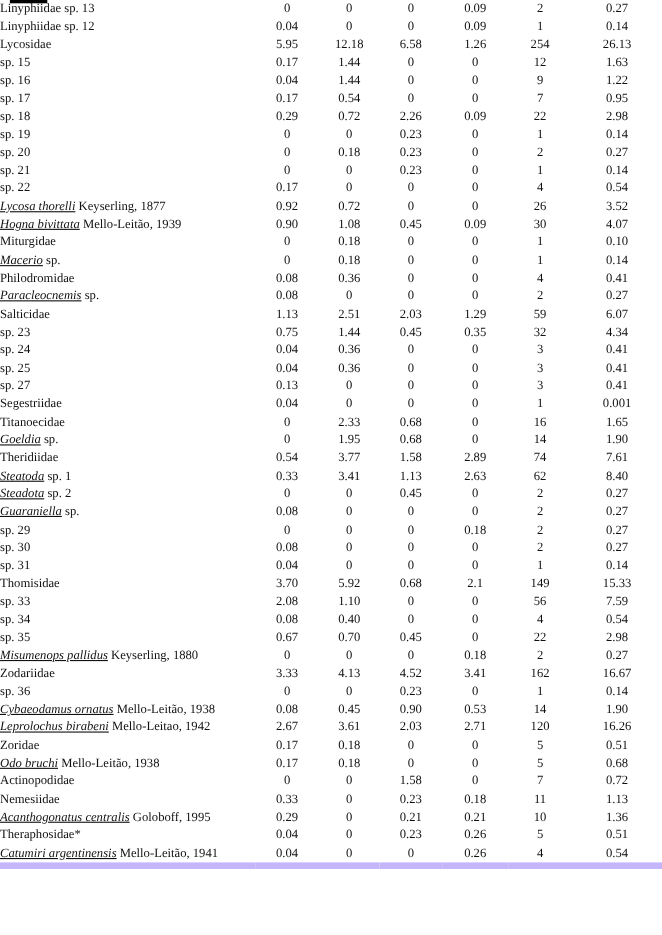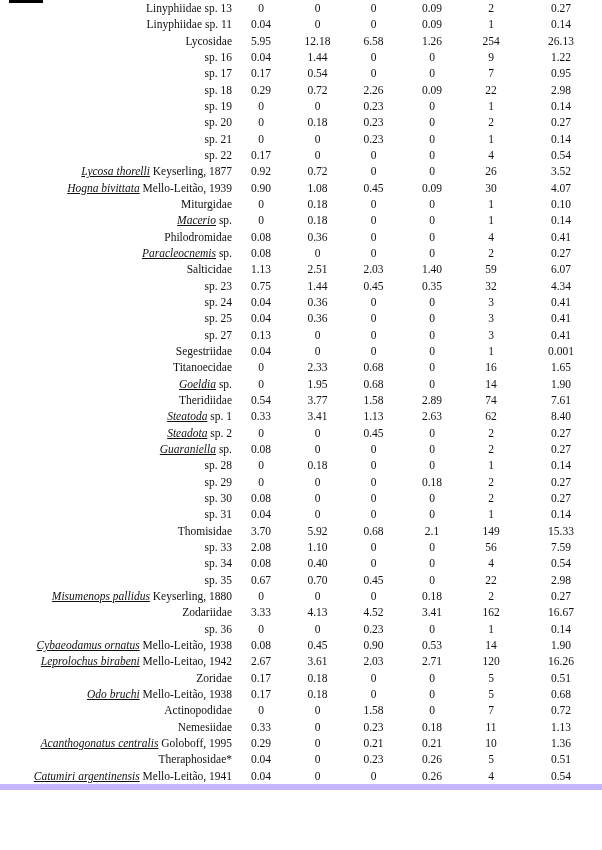--- a/index.html
+++ b/index.html
@@ -32,21 +32,21 @@
   }
   table.species-table td {
     height: 16.34px;
     padding: 0;
     vertical-align: middle;
     white-space: nowrap;
     overflow: hidden;
   }
   td.name {
     padding-left: 8px;
-    text-align: right;
+    text-align: left;
   }
   td.num {
     text-align: center;
   }
   tr:last-child td {
     border-bottom: 6px solid #c4b5fd;
   }
   em {
     font-style: italic;
     text-decoration: underline;
@@ -71,38 +71,47 @@
       <tr>
         <td class="name"><span>Linyphiidae sp. 13</span></td>
         <td class="num">0</td>
         <td class="num">0</td>
         <td class="num">0</td>
         <td class="num">0.09</td>
         <td class="num">2</td>
         <td class="num">0.27</td>
       </tr>
       <tr>
-        <td class="name"><span>Linyphiidae sp. 11</span></td>
+        <td class="name"><span>Linyphiidae sp. 12</span></td>
         <td class="num">0.04</td>
         <td class="num">0</td>
         <td class="num">0</td>
         <td class="num">0.09</td>
         <td class="num">1</td>
         <td class="num">0.14</td>
       </tr>
       <tr>
         <td class="name"><span>Lycosidae</span></td>
         <td class="num">5.95</td>
         <td class="num">12.18</td>
         <td class="num">6.58</td>
         <td class="num">1.26</td>
         <td class="num">254</td>
         <td class="num">26.13</td>
       </tr>
       <tr>
+        <td class="name"><span>sp. 15</span></td>
+        <td class="num">0.17</td>
+        <td class="num">1.44</td>
+        <td class="num">0</td>
+        <td class="num">0</td>
+        <td class="num">12</td>
+        <td class="num">1.63</td>
+      </tr>
+      <tr>
         <td class="name"><span>sp. 16</span></td>
         <td class="num">0.04</td>
         <td class="num">1.44</td>
         <td class="num">0</td>
         <td class="num">0</td>
         <td class="num">9</td>
         <td class="num">1.22</td>
       </tr>
       <tr>
         <td class="name"><span>sp. 17</span></td>
@@ -210,21 +219,21 @@
         <td class="num">0</td>
         <td class="num">0</td>
         <td class="num">2</td>
         <td class="num">0.27</td>
       </tr>
       <tr>
         <td class="name"><span>Salticidae</span></td>
         <td class="num">1.13</td>
         <td class="num">2.51</td>
         <td class="num">2.03</td>
-        <td class="num">1.40</td>
+        <td class="num">1.29</td>
         <td class="num">59</td>
         <td class="num">6.07</td>
       </tr>
       <tr>
         <td class="name"><span>sp. 23</span></td>
         <td class="num">0.75</td>
         <td class="num">1.44</td>
         <td class="num">0.45</td>
         <td class="num">0.35</td>
         <td class="num">32</td>
@@ -314,29 +323,20 @@
       <tr>
         <td class="name"><em>Guaraniella</em><span> sp.</span></td>
         <td class="num">0.08</td>
         <td class="num">0</td>
         <td class="num">0</td>
         <td class="num">0</td>
         <td class="num">2</td>
         <td class="num">0.27</td>
       </tr>
       <tr>
-        <td class="name"><span>sp. 28</span></td>
-        <td class="num">0</td>
-        <td class="num">0.18</td>
-        <td class="num">0</td>
-        <td class="num">0</td>
-        <td class="num">1</td>
-        <td class="num">0.14</td>
-      </tr>
-      <tr>
         <td class="name"><span>sp. 29</span></td>
         <td class="num">0</td>
         <td class="num">0</td>
         <td class="num">0</td>
         <td class="num">0.18</td>
         <td class="num">2</td>
         <td class="num">0.27</td>
       </tr>
       <tr>
         <td class="name"><span>sp. 30</span></td>

